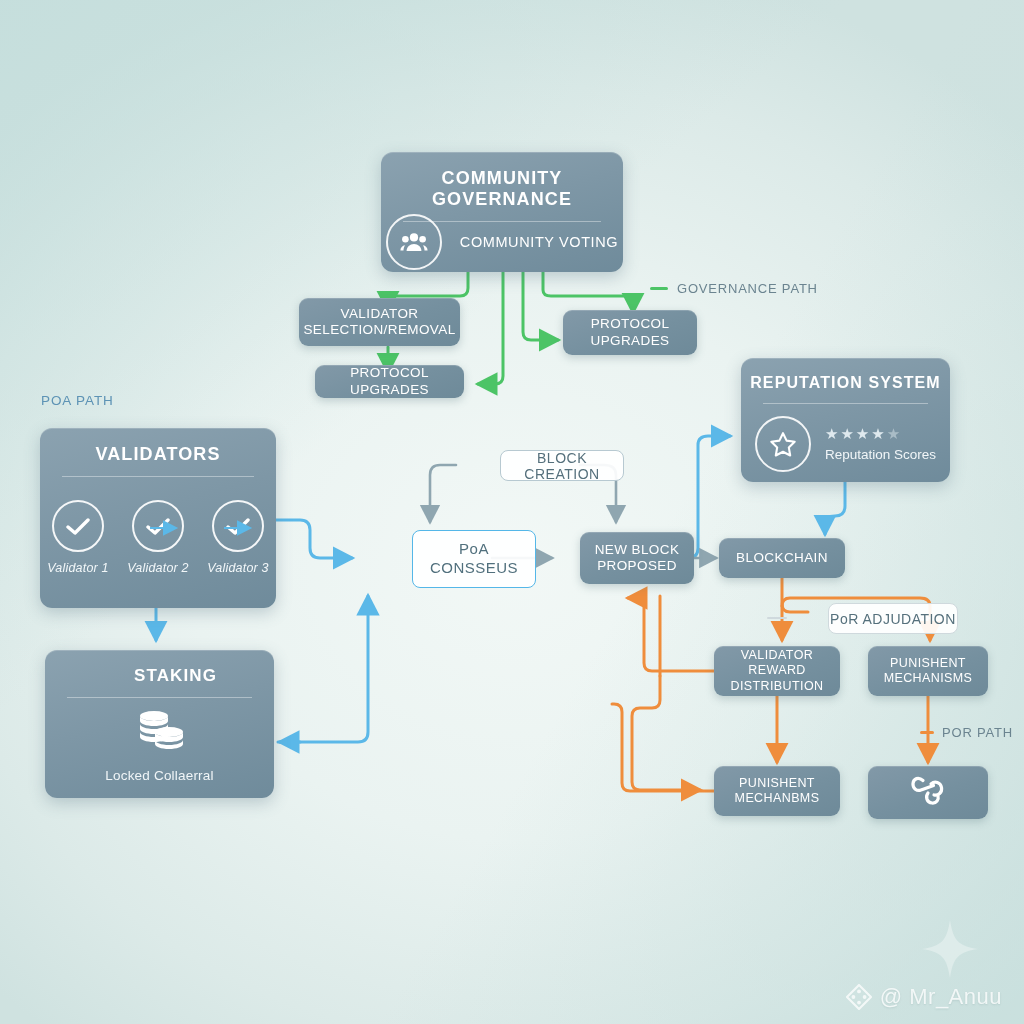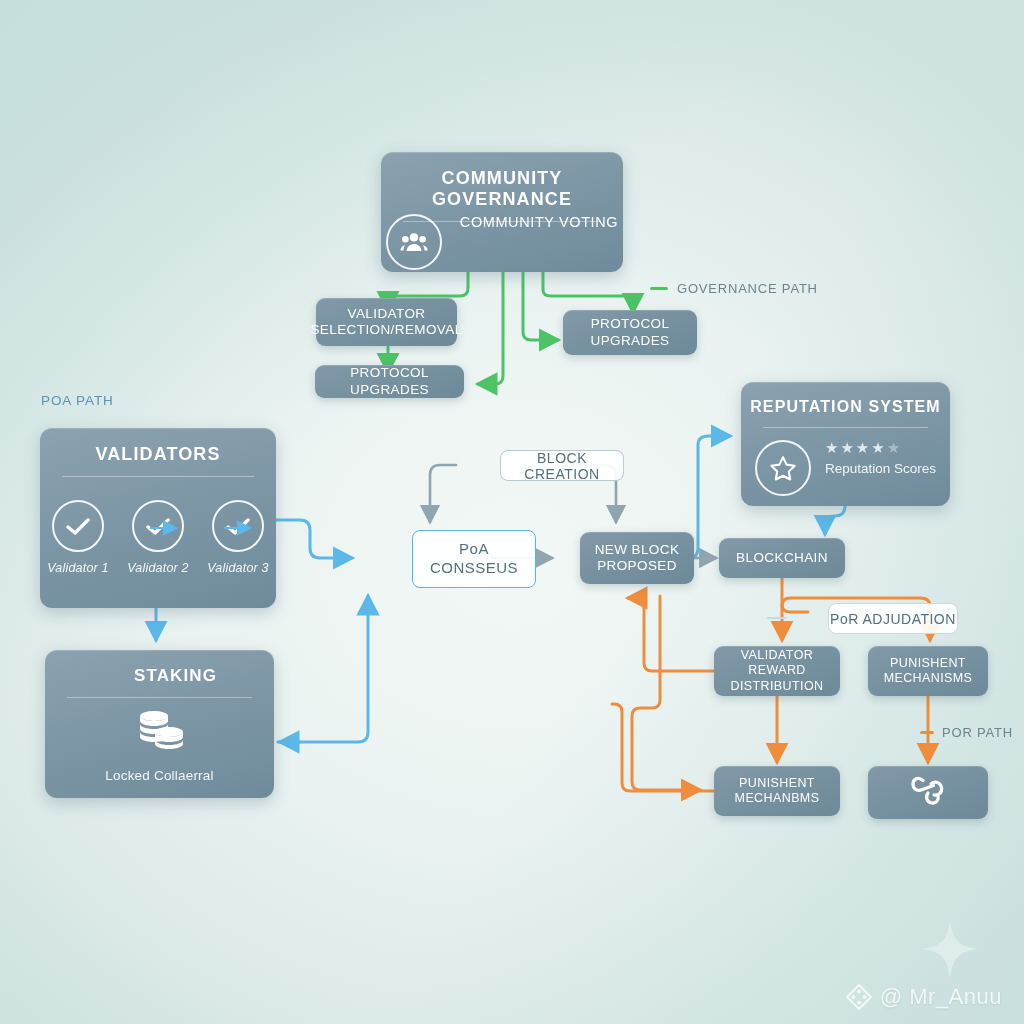--- a/index.html
+++ b/index.html
@@ -63,21 +63,21 @@
 
   .pathlabel{position:absolute;font-size:13.5px;letter-spacing:.9px;}
 
   
   .vrow{position:absolute;left:0;right:0;display:flex;justify-content:center;gap:14px;}
   .vcell{width:66px;display:flex;flex-direction:column;align-items:center;gap:9px;}
   .circ{width:48px;height:48px;border-radius:50%;border:2.2px solid rgba(255,255,255,.92);
     display:flex;align-items:center;justify-content:center;}
   .vlabel{font-size:12.5px;color:#f2f7f9;letter-spacing:.2px;font-style:italic;}
 
-  .iconrow{position:absolute;left:0;right:0;display:flex;align-items:flex-start;justify-content:center;gap:18px;}
+  .iconrow{position:absolute;left:0;right:0;display:flex;align-items:center;justify-content:center;gap:18px;}
   .bigcirc{width:52px;height:52px;border-radius:50%;border:2.2px solid rgba(255,255,255,.9);
     display:flex;align-items:center;justify-content:center;}
   .stars{font-size:15px;letter-spacing:2px;color:#dfe9ee;line-height:1;}
   .stars .dim{color:#a9bcc6;}
   .repwrap{display:flex;flex-direction:column;gap:6px;align-items:flex-start;}
   .repcap{font-size:13.5px;color:#f1f6f8;}
 
   .stackcol{position:absolute;left:0;right:0;display:flex;flex-direction:column;
     align-items:center;gap:12px;}
   .caption{font-size:13.5px;color:#f1f6f8;letter-spacing:.2px;}
@@ -178,21 +178,21 @@
           <circle cx="22.6" cy="8.2" r="3.3"></circle>
           <path d="M6.6 20c0-4.1 3.3-7 7.4-7s7.4 2.9 7.4 7z"></path>
           <path d="M0.4 19.6c0-3 1.9-5.2 4.8-5.4-1.1 1.4-1.7 3.2-1.7 5.4z"></path>
           <path d="M27.6 19.6c0-3-1.9-5.2-4.8-5.4 1.1 1.4 1.7 3.2 1.7 5.4z"></path>
         </svg>
       </span>
       <span style="font-size:14.5px;letter-spacing:.6px;">COMMUNITY VOTING</span>
     </div>
   </div>
 
-  <div class="node small" style="left:316px;top:298px;width:141px;height:48px;padding:0 6px;">
+  <div class="node small" style="left:299px;top:298px;width:161px;height:48px;padding:0 6px;">
     <span>VALIDATOR SELECTION/REMOVAL</span>
   </div>
 
   <div class="node small" style="left:315px;top:365px;width:149px;height:33px;">
     <span>PROTOCOL UPGRADES</span>
   </div>
 
   <div class="node small" style="left:563px;top:310px;width:134px;height:45px;">
     <span style="white-space:pre-line">PROTOCOL UPGRADES</span>
   </div>
@@ -269,21 +269,21 @@
 
   <div class="node small" style="left:580px;top:532px;width:114px;height:52px;flex-direction:column;">
     <span>NEW BLOCK</span>
     <span>PROPOSED</span>
   </div>
 
   <div class="node small" style="left:719px;top:538px;width:126px;height:40px;">
     <span>BLOCKCHAIN</span>
   </div>
 
-  <div class="panel" style="left:741px;top:358px;width:209px;height:124px;margin-top:24px;">
+  <div class="panel" style="left:741px;top:358px;width:209px;height:124px;">
     <div class="ptitle" style="font-size:16px;">REPUTATION SYSTEM</div>
     <div class="rule"></div>
     <div class="iconrow" style="top:58px;gap:14px;justify-content:center;">
       <span class="bigcirc">
         <svg width="28" height="27" viewBox="0 0 28 27" fill="none" stroke="#fff" stroke-width="2.1" stroke-linejoin="round">
           <path d="M14 2.2l3.6 7.4 8.1 1.1-5.9 5.7 1.4 8.1-7.2-3.8-7.2 3.8 1.4-8.1-5.9-5.7 8.1-1.1z"></path>
         </svg>
       </span>
       <span class="repwrap">
         <span class="stars">

